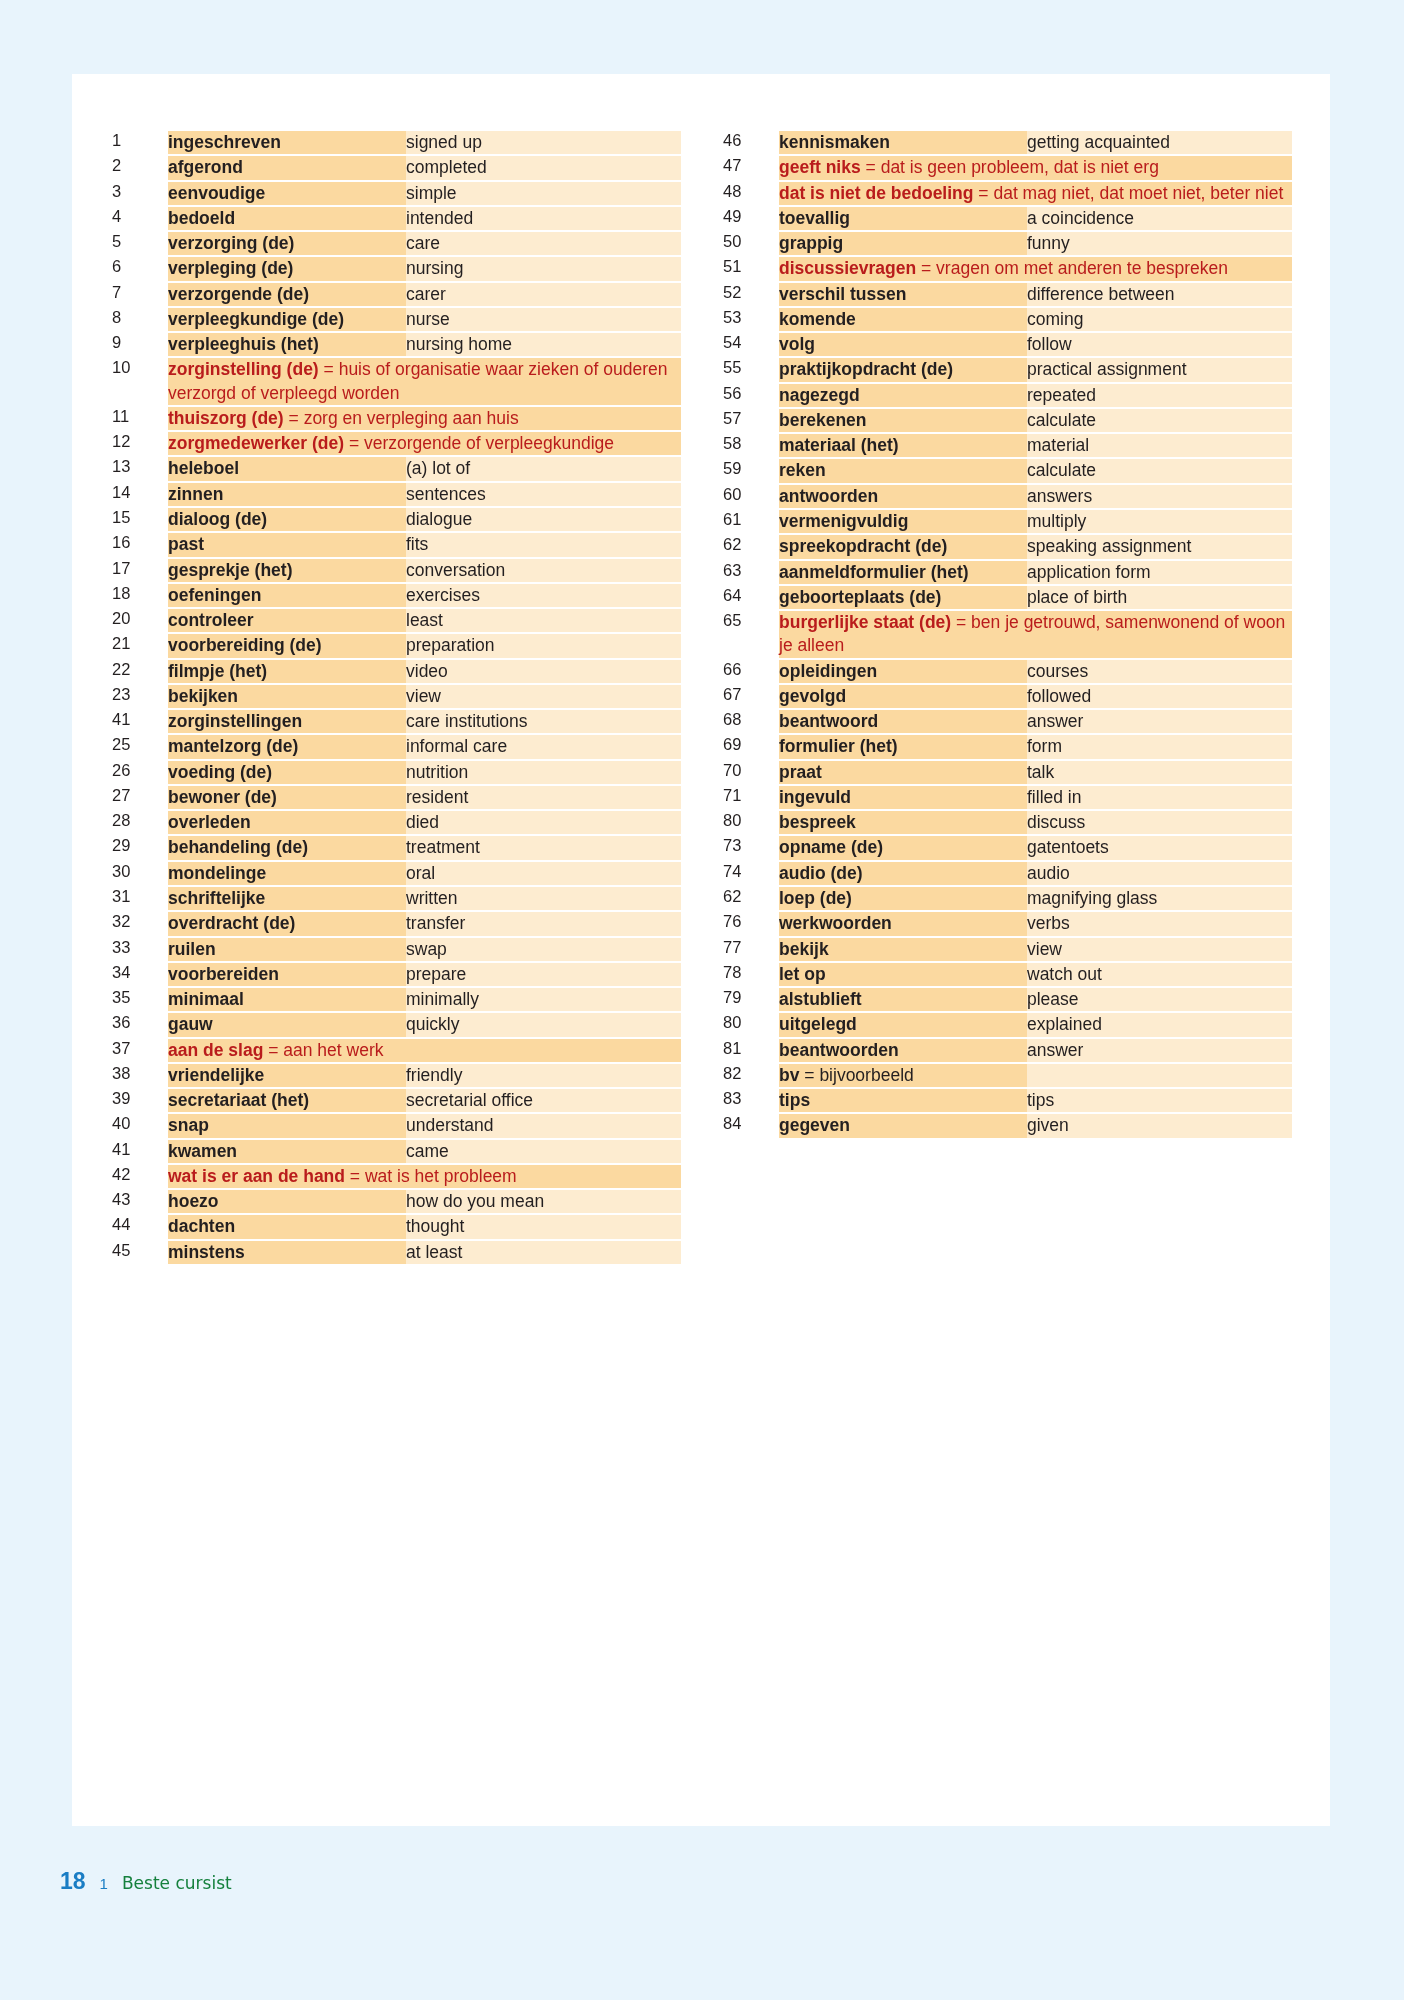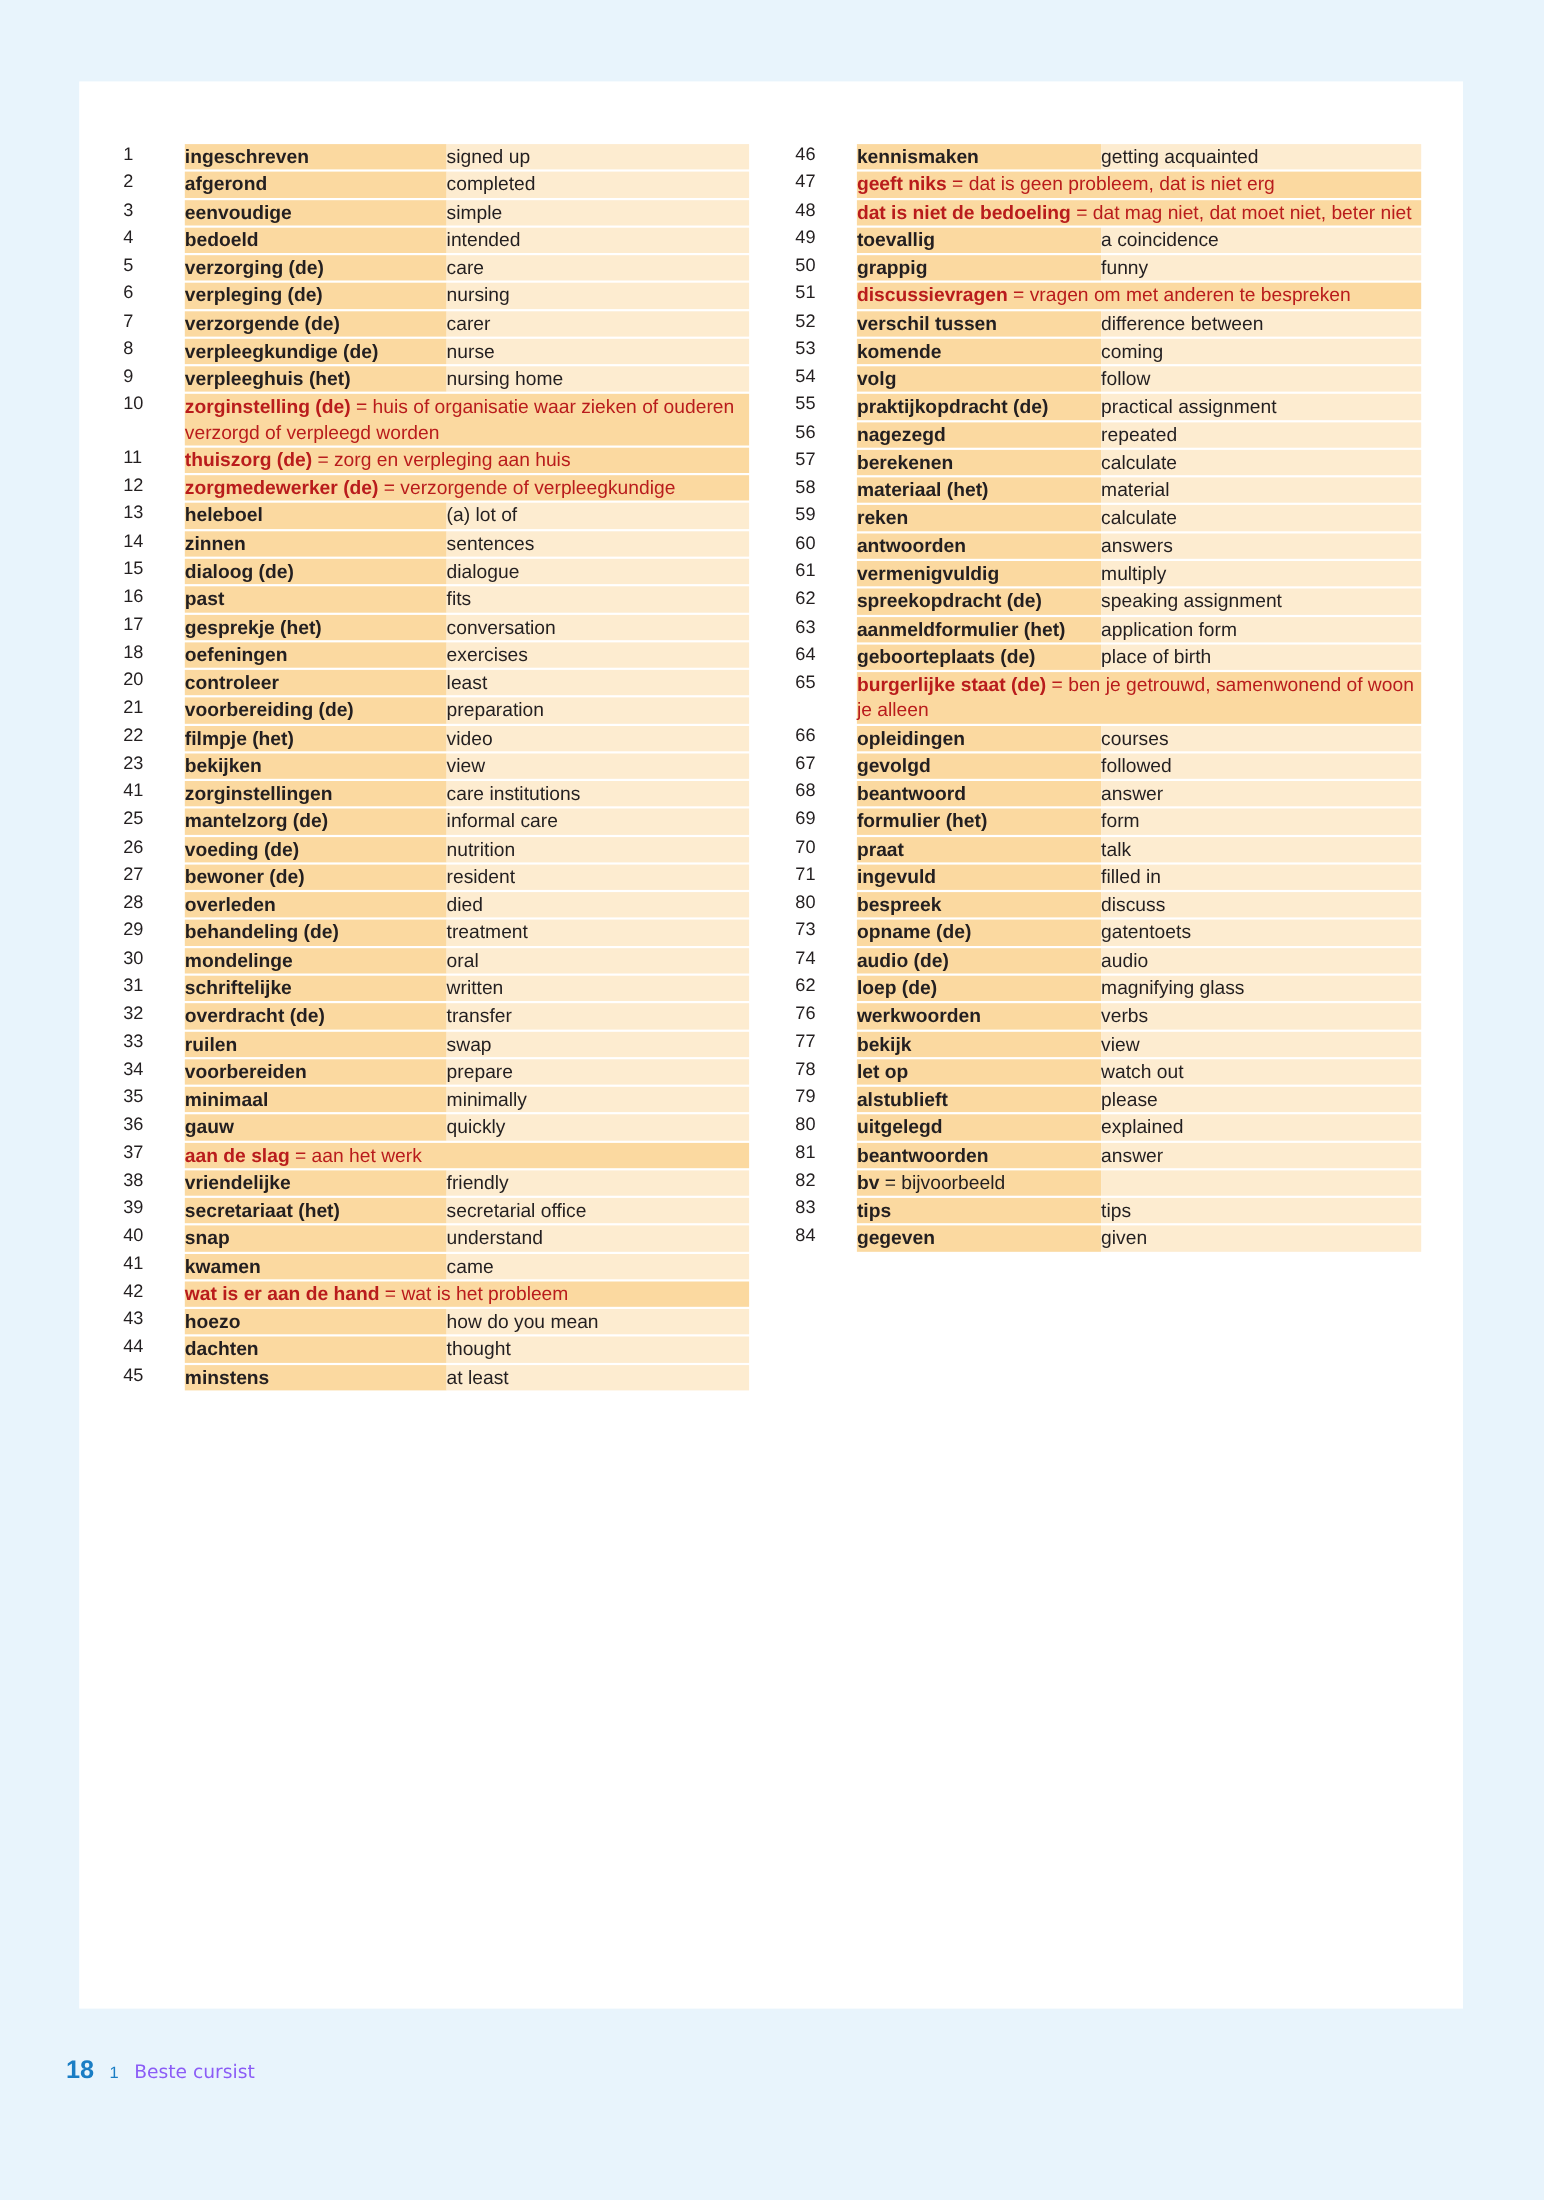--- a/index.html
+++ b/index.html
@@ -83,41 +83,41 @@
     line-height: 1.33;
   }
   td.full .plain {
     font-weight: normal;
   }
   td.term .plain, td.trans .plain {
     font-weight: normal;
   }
   
   .col.right td.term {
-    width: 222px;
+    width: 248px;
   }
   .footer {
     position: absolute;
     left: 60px;
     top: 1868px;
     display: flex;
     align-items: baseline;
     gap: 14px;
   }
   .footer .pagenum {
     color: #1a7dc4;
     font-weight: bold;
     font-size: 23px;
   }
   .footer .chapnum {
     color: #1a7dc4;
     font-size: 15px;
   }
   .footer .chaptitle {
-    color: #8b5cf6;
+    color: #15803d;
     font-size: 17px;
     font-family: "DejaVu Sans", sans-serif;
     text-align: center;
   }
 </style>
 </head>
 <body>
 
 <div class="page">
   <div class="content">

